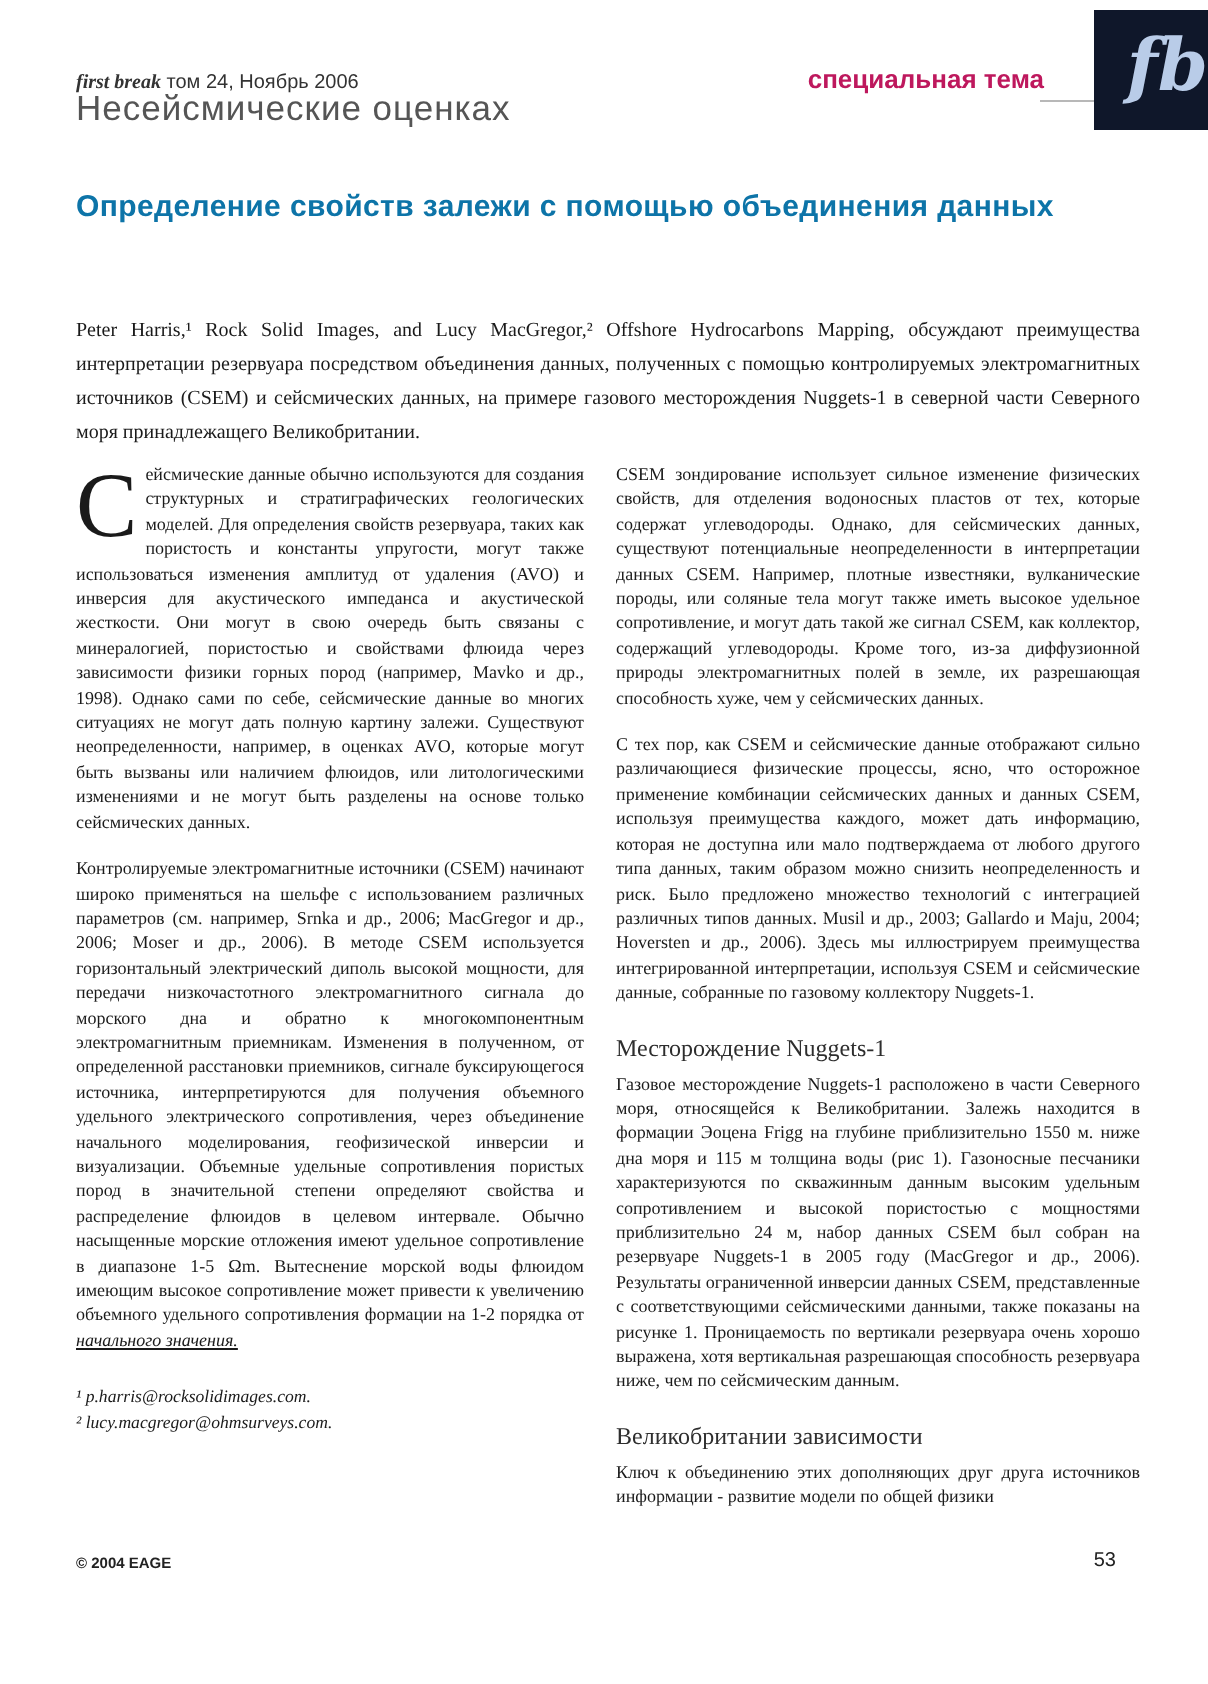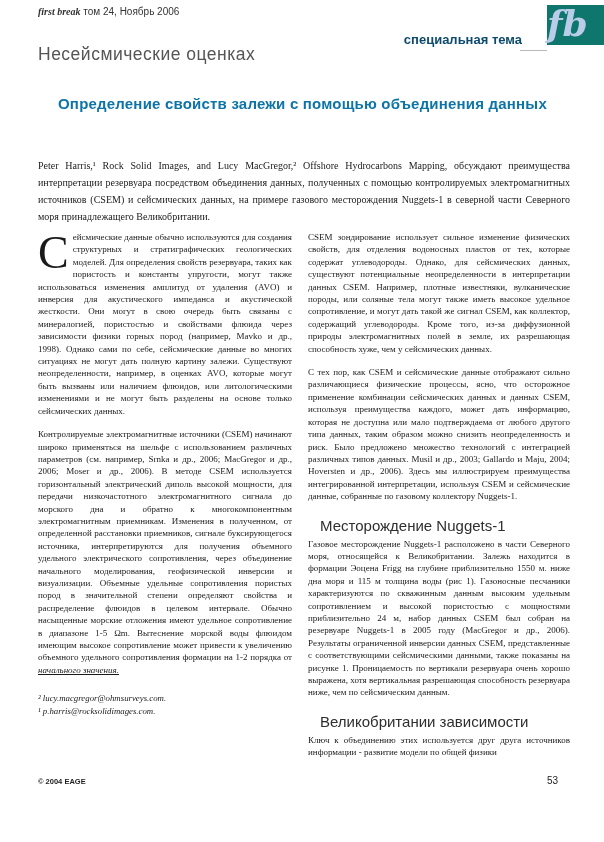--- a/index.html
+++ b/index.html
@@ -8,58 +8,58 @@
     position: relative;
     width: 604px; height: 842px;
     margin: 0 auto;
     background: #ffffff;
     font-family: "Liberation Serif", serif;
     color: #1a1a1a;
     overflow: hidden;
   }
   
   .journal-issue {
-    position: absolute; left: 38px; top: 6px;
+    position: absolute; left: 38px; top: 36px;
     font-family: "Liberation Sans", sans-serif;
     font-size: 10px; color: #333;
   }
   .journal-issue .jname { font-style: italic; font-family: "Liberation Serif", serif; font-weight: bold; }
   .section-heading {
     position: absolute; left: 38px; top: 44px;
     font-family: "Liberation Sans", sans-serif;
     font-size: 17.5px; font-weight: 400; color: #555;
     letter-spacing: 0.5px;
   }
   .theme-label {
     position: absolute; right: 82px; top: 32px;
     font-family: "Liberation Sans", sans-serif;
-    font-size: 13px; font-weight: bold; color: #0c4a6e;
+    font-size: 13px; font-weight: bold; color: #be185d;
   }
   .theme-rule {
     position: absolute; left: 520px; top: 50px;
     width: 27px; height: 1px; background: #b8b8b8;
   }
   .fb-logo {
     position: absolute; right: 0; top: 5px;
-    width: 57px; height: 40px;
-    background: #0f766e;
-    display: flex; align-items: center; justify-content: flex-start;
+    width: 57px; height: 60px;
+    background: #0f172a;
+    display: flex; align-items: center; justify-content: flex-end;
   }
   .fb-logo .fb-letters {
     font-family: "DejaVu Serif", serif;
     font-style: italic; font-weight: bold;
     font-size: 36px; color: #b9cce8;
     line-height: 1; transform: translateY(-2px);
   }
   
   .article-title {
     position: absolute; left: 38px; top: 90px; width: 532px;
     font-family: "Liberation Sans", sans-serif;
     font-size: 15px; font-weight: bold; color: #0d74a8;
-    line-height: 27px; letter-spacing: 0.2px; margin-left: 20px;
+    line-height: 27px; letter-spacing: 0.2px;
   }
   .article-subtitle {
     position: absolute; left: 41px; top: 138px; width: 532px;
     font-family: "Liberation Sans", sans-serif;
     font-size: 9.5px; color: #4d9cc1;
   }
   .byline {
     position: absolute; left: 38px; top: 157px; width: 532px;
     font-size: 10px; line-height: 17px;
     text-align: justify;
@@ -81,23 +81,23 @@
     padding: 2px 4px 0 0;
     font-family: "Liberation Serif", serif;
   }
   .underline-tail { text-decoration: underline; font-style: italic; }
   .footnotes { margin-top: 16px; }
   .footnote {
     font-size: 8.8px; line-height: 13px;
     font-style: italic;
   }
   .subsection-heading {
-    font-family: Liberation Sans, sans-serif;
-    font-size: 15px; font-weight: 400; color: #2e2e2e;
-    margin: 14px 0 4px 12px;
+    font-family: Liberation Serif, serif;
+    font-size: 12px; font-weight: 400; color: #2e2e2e;
+    margin: 14px 0 4px 0;
   }
   
   .footer-copyright {
     position: absolute; left: 38px; top: 777px;
     font-family: "Liberation Sans", sans-serif;
     font-size: 7.5px; font-weight: bold; color: #222;
   }
   .footer-page {
     position: absolute; right: 46px; top: 775px;
     font-family: "Liberation Sans", sans-serif;
@@ -127,32 +127,32 @@
   <div class="columns">
 
     <div class="col-left">
       <div class="body-par">
         <span class="drop-cap">С</span><span>ейсмические данные обычно используются для создания структурных и стратиграфических геологических моделей. Для определения свойств резервуара, таких как пористость и константы упругости, могут также использоваться изменения амплитуд от удаления (AVO) и инверсия для акустического импеданса и акустической жесткости. Они могут в свою очередь быть связаны с минералогией, пористостью и свойствами флюида через зависимости физики горных пород (например, Mavko и др., 1998). Однако сами по себе, сейсмические данные во многих ситуациях не могут дать полную картину залежи. Существуют неопределенности, например, в оценках AVO, которые могут быть вызваны или наличием флюидов, или литологическими изменениями и не могут быть разделены на основе только сейсмических данных.</span>
       </div>
       <div class="body-par">
         <span>Контролируемые электромагнитные источники (CSEM) начинают широко применяться на шельфе с использованием различных параметров (см. например, Srnka и др., 2006; MacGregor и др., 2006; Moser и др., 2006). В методе CSEM используется горизонтальный электрический диполь высокой мощности, для передачи низкочастотного электромагнитного сигнала до морского дна и обратно к многокомпонентным электромагнитным приемникам. Изменения в полученном, от определенной расстановки приемников, сигнале буксирующегося источника, интерпретируются для получения объемного удельного электрического сопротивления, через объединение начального моделирования, геофизической инверсии и визуализации. Объемные удельные сопротивления пористых пород в значительной степени определяют свойства и распределение флюидов в целевом интервале. Обычно насыщенные морские отложения имеют удельное сопротивление в диапазоне 1-5 Ωm. Вытеснение морской воды флюидом имеющим высокое сопротивление может привести к увеличению объемного удельного сопротивления формации на 1-2 порядка от </span><span class="underline-tail">начального значения.</span>
       </div>
       <div class="footnotes">
+        <div class="footnote">¹ p.harris@rocksolidimages.com.</div>
         <div class="footnote">² lucy.macgregor@ohmsurveys.com.</div>
-        <div class="footnote">¹ p.harris@rocksolidimages.com.</div>
       </div>
     </div>
 
     <div class="col-right">
       <div class="body-par">CSEM зондирование использует сильное изменение физических свойств, для отделения водоносных пластов от тех, которые содержат углеводороды. Однако, для сейсмических данных, существуют потенциальные неопределенности в интерпретации данных CSEM. Например, плотные известняки, вулканические породы, или соляные тела могут также иметь высокое удельное сопротивление, и могут дать такой же сигнал CSEM, как коллектор, содержащий углеводороды. Кроме того, из-за диффузионной природы электромагнитных полей в земле, их разрешающая способность хуже, чем у сейсмических данных.</div>
       <div class="body-par">С тех пор, как CSEM и сейсмические данные отображают сильно различающиеся физические процессы, ясно, что осторожное применение комбинации сейсмических данных и данных CSEM, используя преимущества каждого, может дать информацию, которая не доступна или мало подтверждаема от любого другого типа данных, таким образом можно снизить неопределенность и риск. Было предложено множество технологий с интеграцией различных типов данных. Musil и др., 2003; Gallardo и Maju, 2004; Hoversten и др., 2006). Здесь мы иллюстрируем преимущества интегрированной интерпретации, используя CSEM и сейсмические данные, собранные по газовому коллектору Nuggets-1.</div>
       <div class="subsection-heading">Месторождение Nuggets-1</div>
       <div class="body-par">Газовое месторождение Nuggets-1 расположено в части Северного моря, относящейся к Великобритании. Залежь находится в формации Эоцена Frigg на глубине приблизительно 1550 м. ниже дна моря и 115 м толщина воды (рис 1). Газоносные песчаники характеризуются по скважинным данным высоким удельным сопротивлением и высокой пористостью с мощностями приблизительно 24 м, набор данных CSEM был собран на резервуаре Nuggets-1 в 2005 году (MacGregor и др., 2006). Результаты ограниченной инверсии данных CSEM, представленные с соответствующими сейсмическими данными, также показаны на рисунке 1. Проницаемость по вертикали резервуара очень хорошо выражена, хотя вертикальная разрешающая способность резервуара ниже, чем по сейсмическим данным.</div>
       <div class="subsection-heading">Великобритании зависимости</div>
-      <div class="body-par">Ключ к объединению этих используется друг друга источников информации - развитие модели по общей физики</div>
+      <div class="body-par">Ключ к объединению этих дополняющих друг друга источников информации - развитие модели по общей физики</div>
     </div>
 
   </div>
 
   <div class="footer-copyright">© 2004 EAGE</div>
   <div class="footer-page">53</div>
 
 </div>
 
 </body></html>

